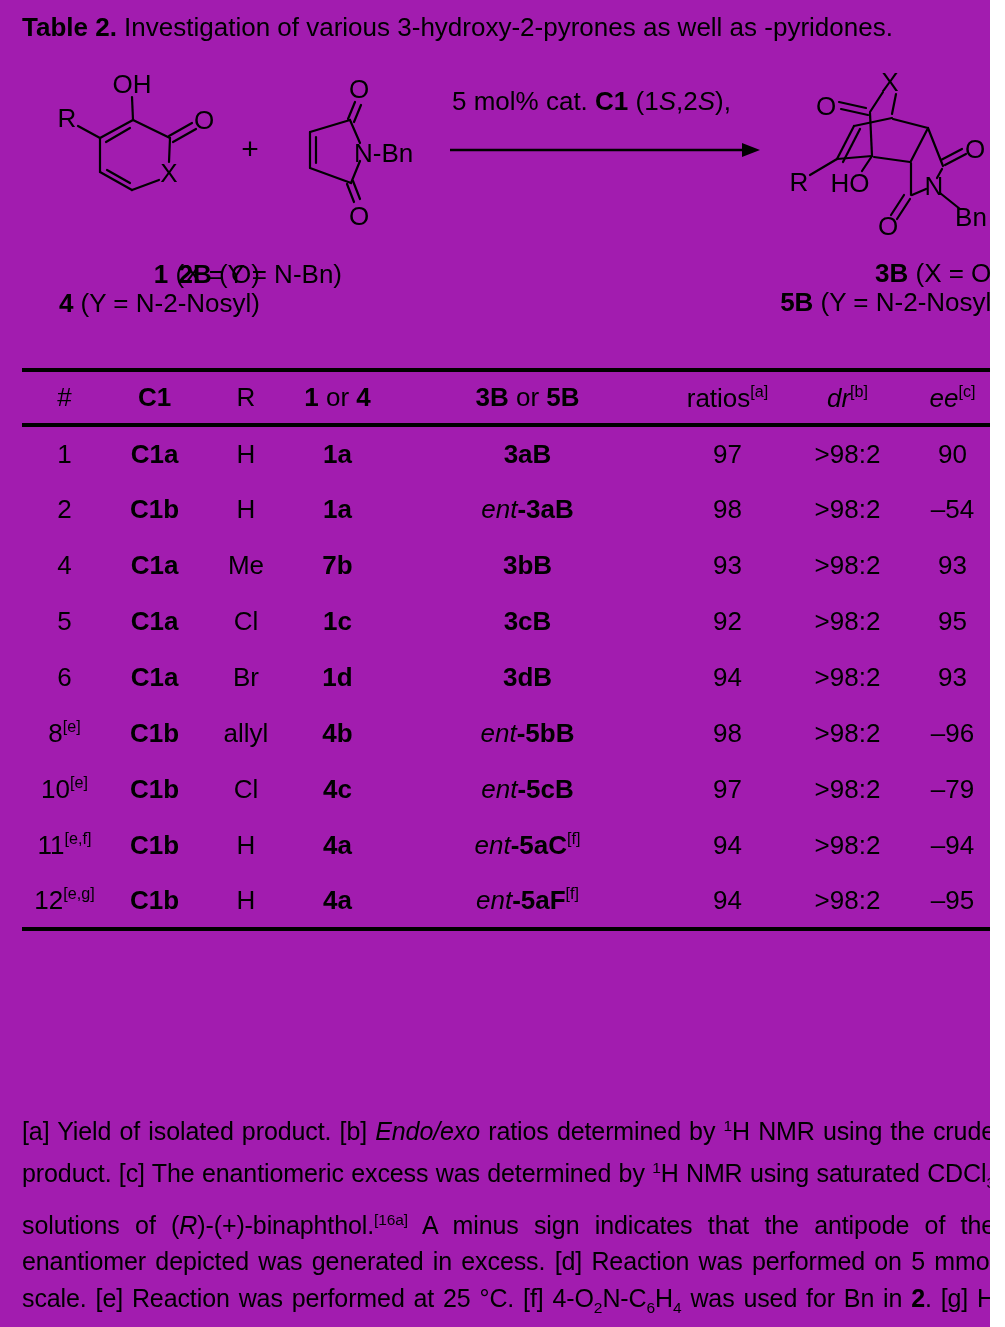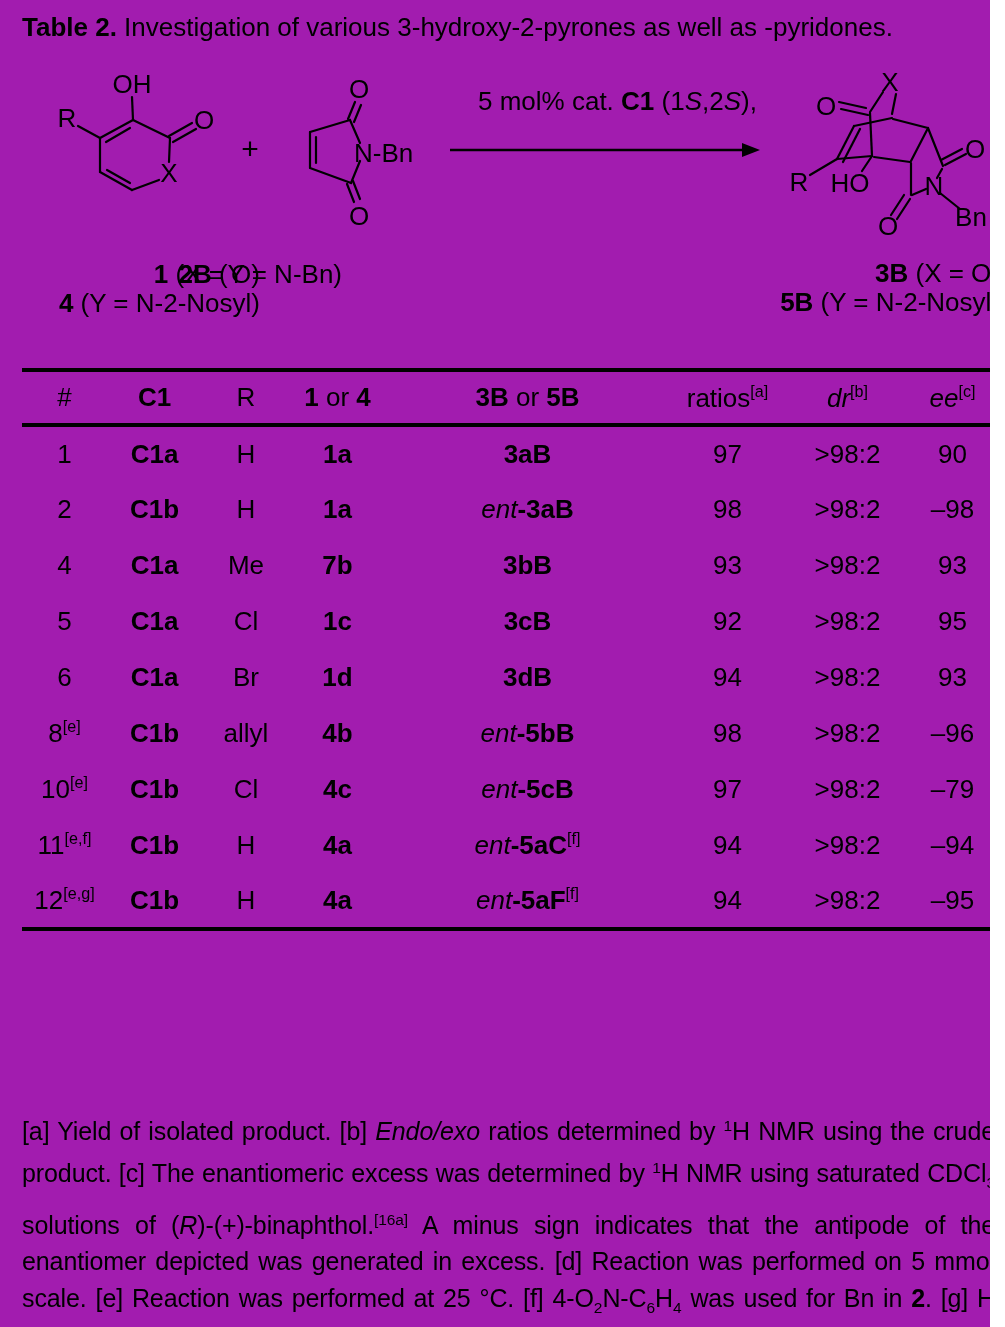--- a/index.html
+++ b/index.html
@@ -1,21 +1,21 @@
 <!DOCTYPE html>
 <html><head>
 <meta charset="utf-8">
 <style>
   html,body{margin:0;padding:0;background:#ffffff;}
   .page{position:relative;width:990px;height:1327px;background:#a21caf;color:#000;
         font-family:"Liberation Sans",sans-serif;overflow:hidden;}
   .b{font-weight:bold;}
   .i{font-style:italic;}
   .title{position:absolute;left:22px;top:10px;font-size:26px;line-height:34px;white-space:nowrap;}
-  .conditions{position:absolute;left:452px;top:86px;font-size:26px;line-height:31px;white-space:nowrap;margin-left:26px;}
+  .conditions{position:absolute;left:452px;top:86px;font-size:26px;line-height:31px;white-space:nowrap;}
   .plus{position:absolute;left:236px;top:132px;width:28px;text-align:center;font-size:30px;}
   .schemelabel{position:absolute;text-align:right;font-size:26px;line-height:29px;white-space:nowrap;}
   svg.struct{position:absolute;overflow:visible;}
   svg.struct line, svg.struct polyline{stroke:#000;stroke-width:2.2;fill:none;stroke-linecap:round;}
   svg.struct text{fill:#000;font-family:"Liberation Sans",sans-serif;font-size:26px;}
   svg.arrow line{stroke:#000;stroke-width:2.6;}
   svg.arrow polygon{fill:#000;}
   table.data{position:absolute;left:22px;top:368px;width:973px;border-collapse:collapse;
       table-layout:fixed;font-size:26px;border-top:4px solid #000;border-bottom:4px solid #000;}
   table.data th,table.data td{font-weight:normal;text-align:center;vertical-align:middle;padding:0;}
@@ -164,21 +164,21 @@
           <td><span>90</span></td>
         </tr>
         <tr>
           <td><span>2</span></td>
           <td><span class="b">C1b</span></td>
           <td><span>H</span></td>
           <td><span class="b">1a</span></td>
           <td><span class="i">ent</span><span class="b">-3aB</span></td>
           <td><span>98</span></td>
           <td><span>&gt;98:2</span></td>
-          <td><span>–98</span></td>
+          <td><span>–54</span></td>
         </tr>
         <tr>
           <td><span>4</span></td>
           <td><span class="b">C1a</span></td>
           <td><span>Me</span></td>
           <td><span class="b">7b</span></td>
           <td><span class="b">3bB</span></td>
           <td><span>93</span></td>
           <td><span>&gt;98:2</span></td>
           <td><span>93</span></td>

